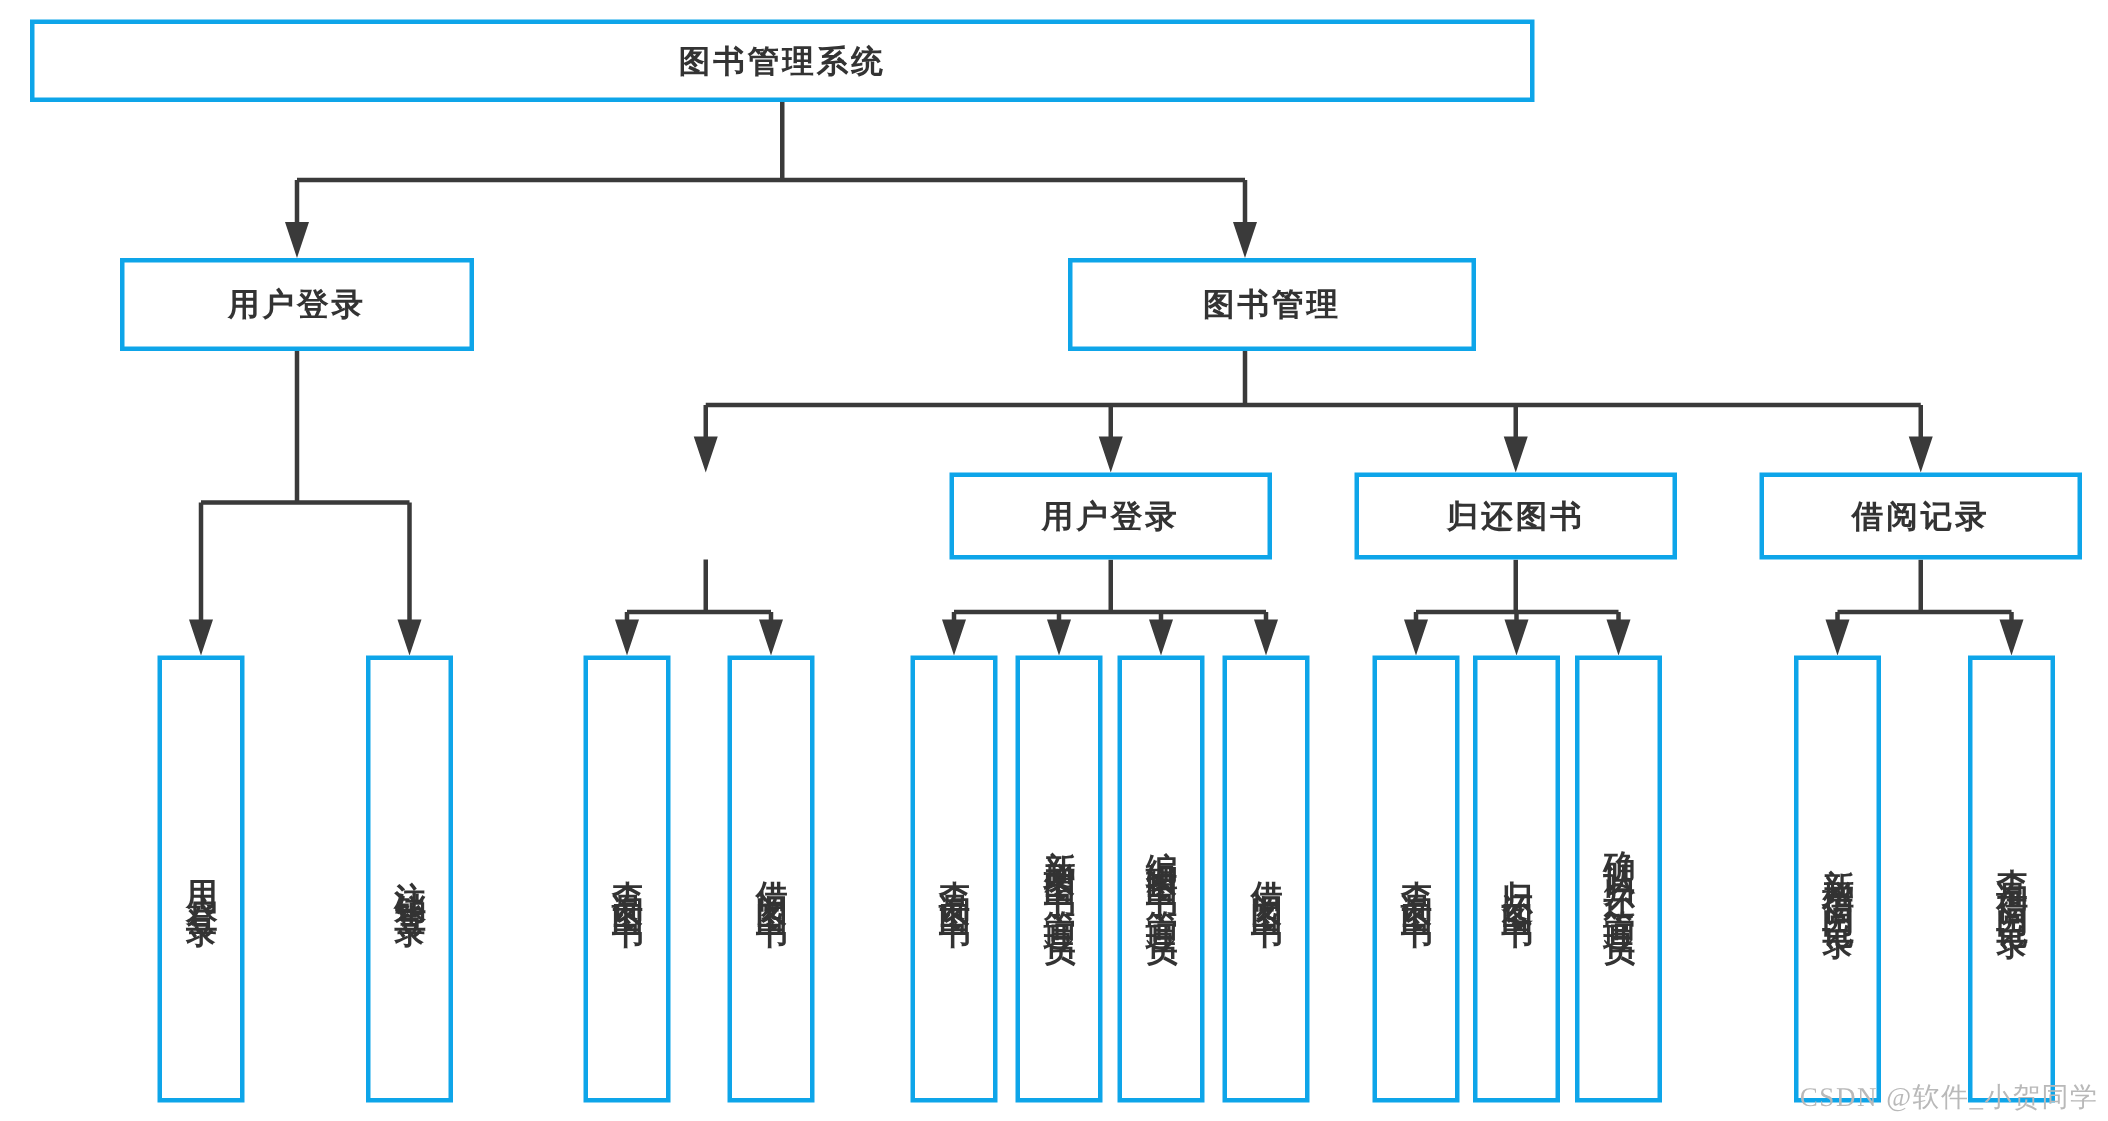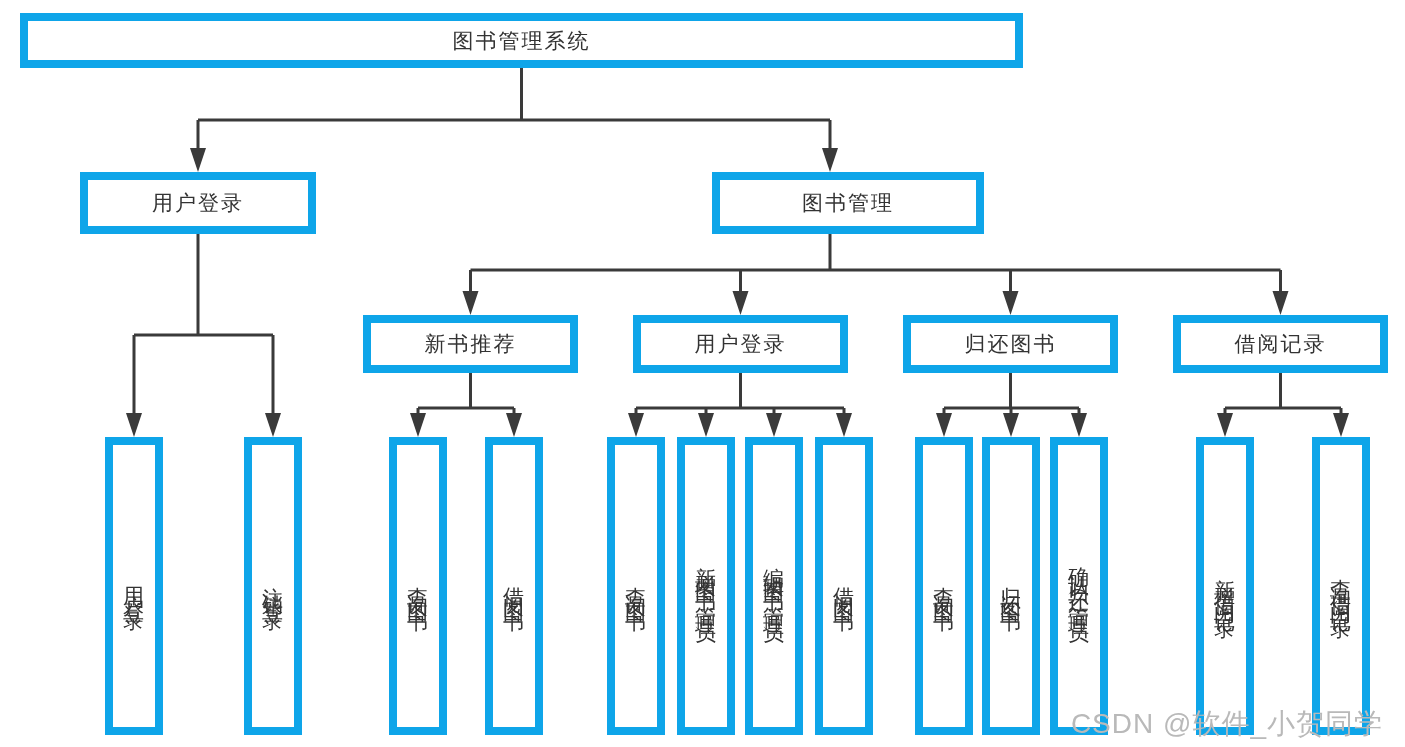--- a/index.html
+++ b/index.html
@@ -10,42 +10,43 @@
     font-family:"Liberation Sans","DejaVu Sans",sans-serif;
     overflow:hidden;
   }
   .connector-layer{
     position:absolute;left:0;top:0;width:1405px;height:747px;
     pointer-events:none;
   }
   .node{
     position:absolute;
     box-sizing:border-box;
-    border:8px solid #0ea5e9;
+    border:3px solid #0ea5e9;
     background:#ffffff;
     display:flex;align-items:center;justify-content:center;
     color:#333333;
     font-size:21px;
-    font-weight:400;
+    font-weight:700;
     letter-spacing:2px;
     z-index:2;
   }
   .node-v{
     writing-mode:vertical-rl;
     text-orientation:mixed;
     letter-spacing:8px;
     line-height:1;
   }
   .watermark{
     position:absolute;
-    right:22px;bottom:4px;
+    right:6px;bottom:4px;
     color:#b9b9b9;
-    font-size:28px;
+    font-size:18px;
     letter-spacing:1px;
     z-index:5;
+    font-family:Liberation Serif, serif;
   }
 </style>
 </head>
 <body>
 
 <div class="canvas">
 
   <svg class="connector-layer" width="1405" height="747" viewBox="0 0 1405 747" xmlns="http://www.w3.org/2000/svg">
 
     <path d="M521.5 68 V120 M198 120 H830 M198 120 V152 M830 120 V152
@@ -72,23 +73,20 @@
     <span>图书管理系统</span>
   </div>
 
   <div class="node" style="left:80px;top:172px;width:236px;height:62px;">
     <span>用户登录</span>
   </div>
   <div class="node" style="left:712px;top:172px;width:272px;height:62px;">
     <span>图书管理</span>
   </div>
 
-  <div class="node" style="left:363px;top:315px;width:215px;height:58px;">
-    <span>新书推荐</span>
-  </div>
   <div class="node" style="left:633px;top:315px;width:215px;height:58px;">
     <span>用户登录</span>
   </div>
   <div class="node" style="left:903px;top:315px;width:215px;height:58px;">
     <span>归还图书</span>
   </div>
   <div class="node" style="left:1173px;top:315px;width:215px;height:58px;">
     <span>借阅记录</span>
   </div>
 

